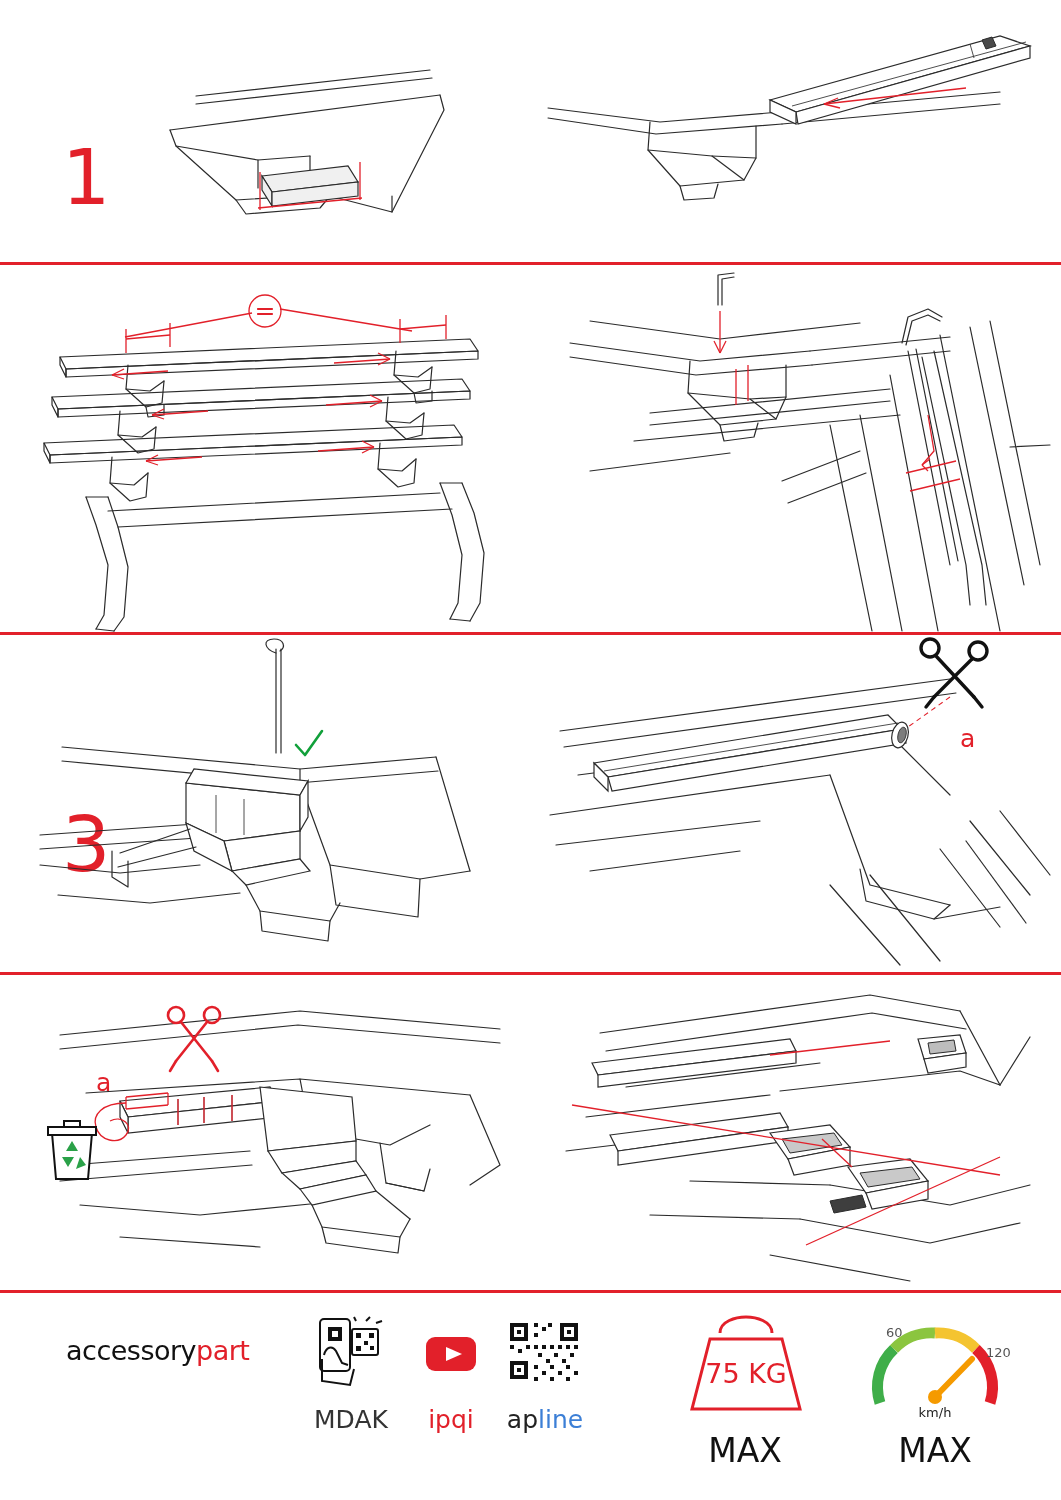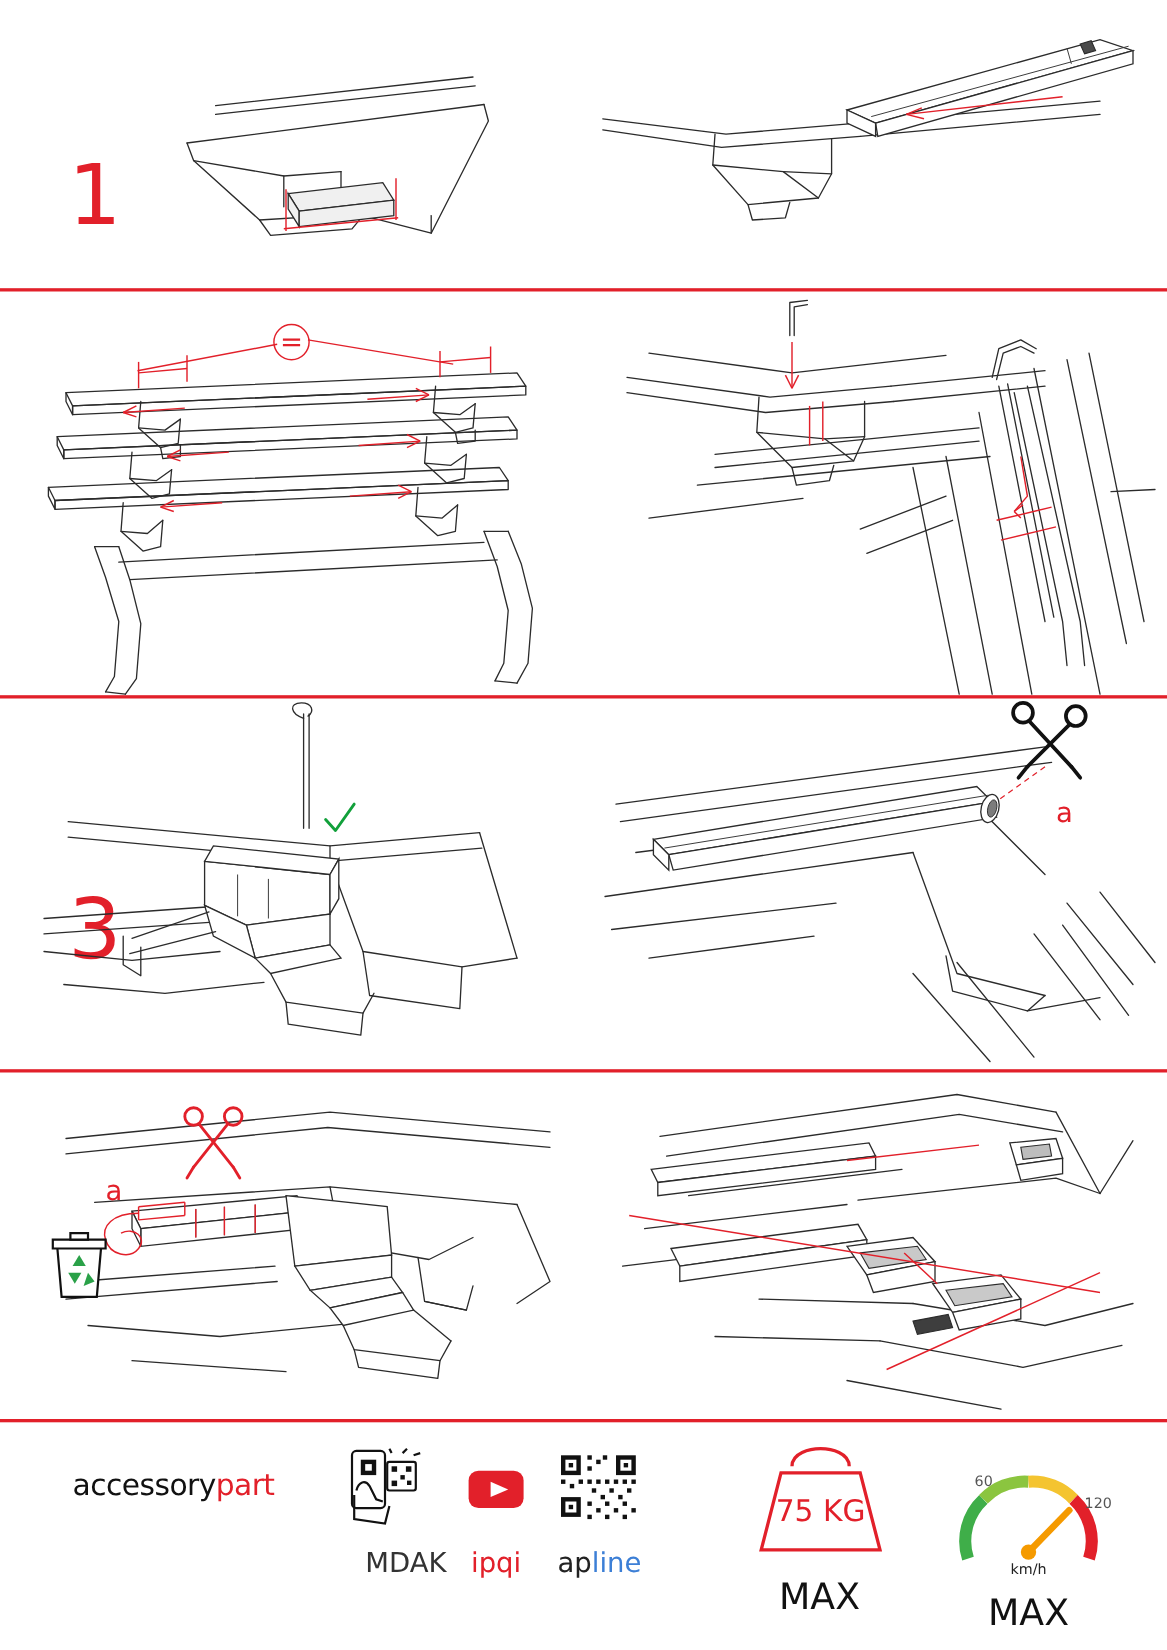--- a/index.html
+++ b/index.html
@@ -107,32 +107,32 @@
     position: absolute;
     text-align: center;
   }
   .logo-cap {
     font-family: "DejaVu Sans", sans-serif;
     font-size: 25px;
     letter-spacing: 0px;
     margin-top: 10px;
     white-space: nowrap;
   }
-  .cap-mdak { color: #333; font-weight: 400; text-align: right; }
+  .cap-mdak { color: #333; font-weight: 400; }
   .cap-mdak .k { color: #333; }
   .cap-ipqi { color: #e2202a; font-weight: 400; }
   .cap-apline .ap { color: #222; }
   .cap-apline .line { color: #3c7fd6; }
 
   .mdak-col  { left: 296px; top: 22px; width: 110px; }
   .ipqi-col  { left: 396px; top: 22px; width: 110px; }
   .apline-col{ left: 480px; top: 22px; width: 130px; }
 
   .weight-col { left: 660px; top: 18px; width: 170px; }
-  .speed-col  { left: 840px; top: 32px; width: 190px; }
+  .speed-col  { left: 840px; top: 18px; width: 190px; }
   .max-cap {
     font-family: "DejaVu Sans", sans-serif;
     font-size: 33px;
     color: #111;
     margin-top: 6px;
   }
   .kg-text {
     font-family: "DejaVu Sans", sans-serif;
     font-size: 27px;
     fill: #e2202a;

